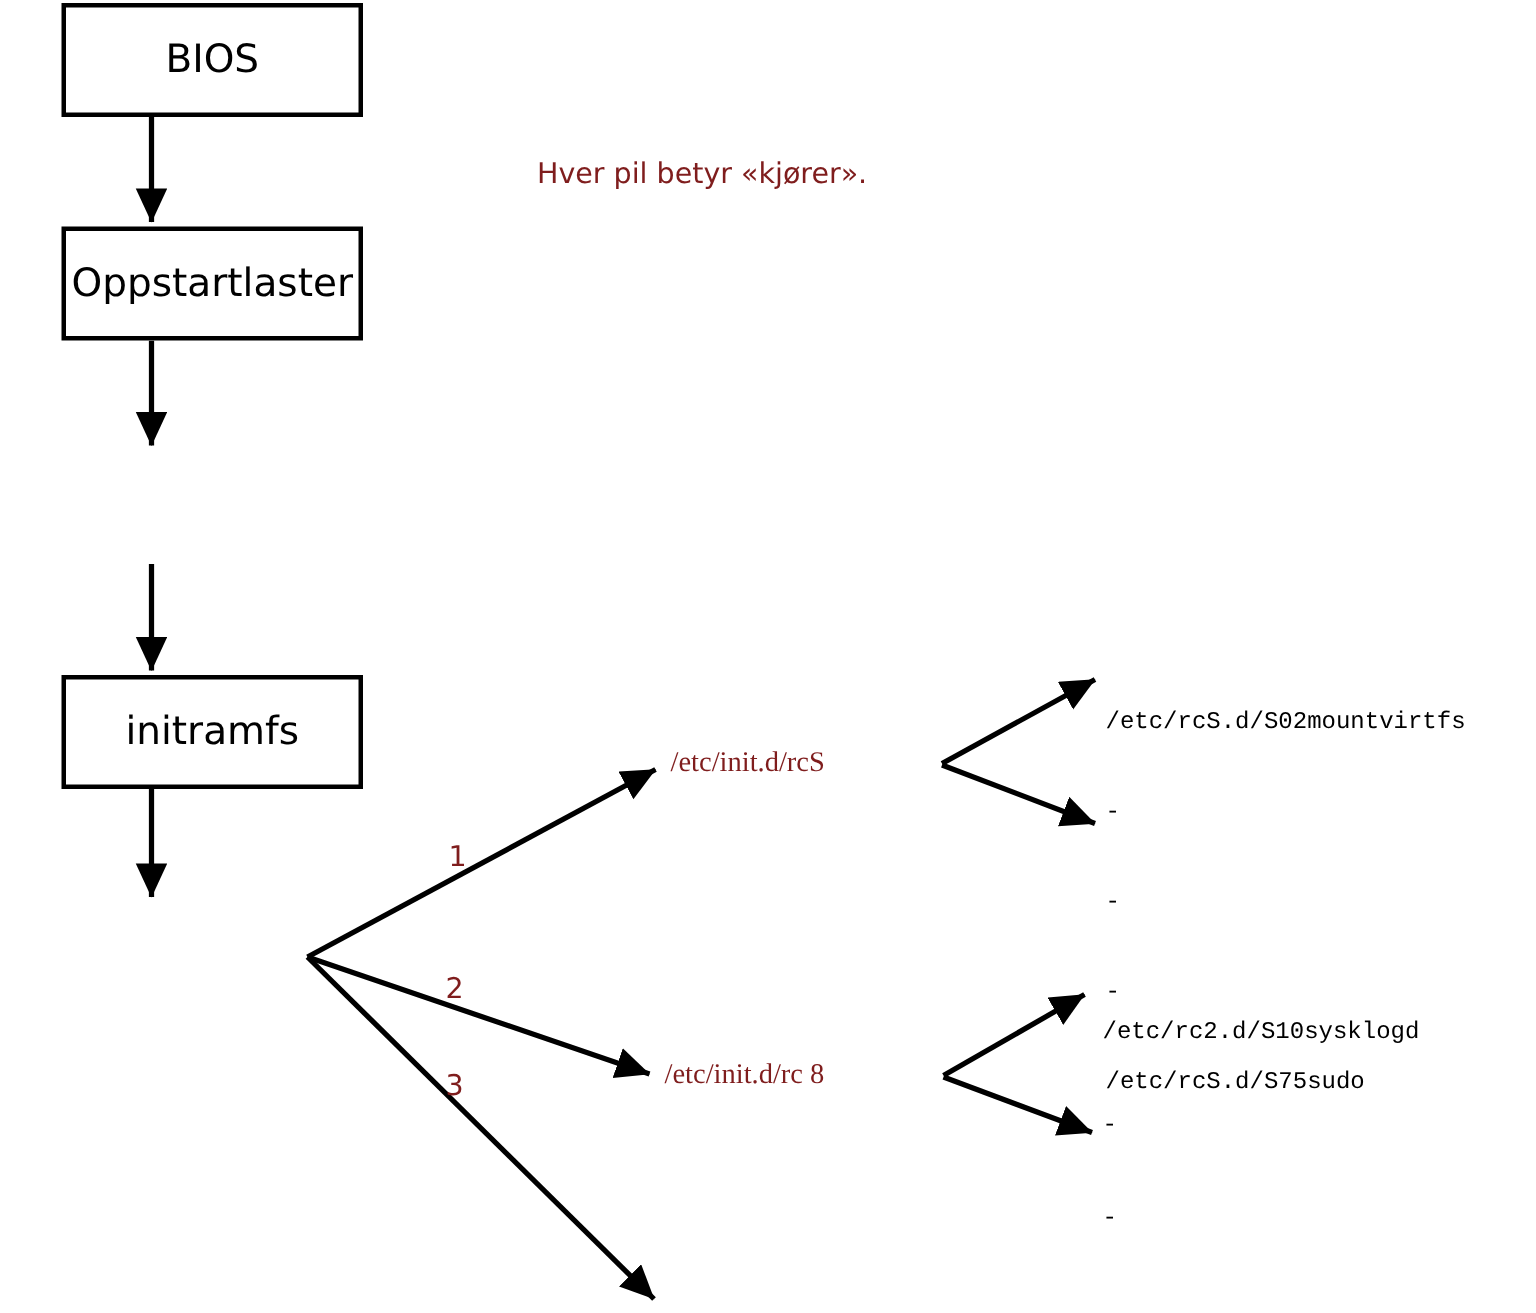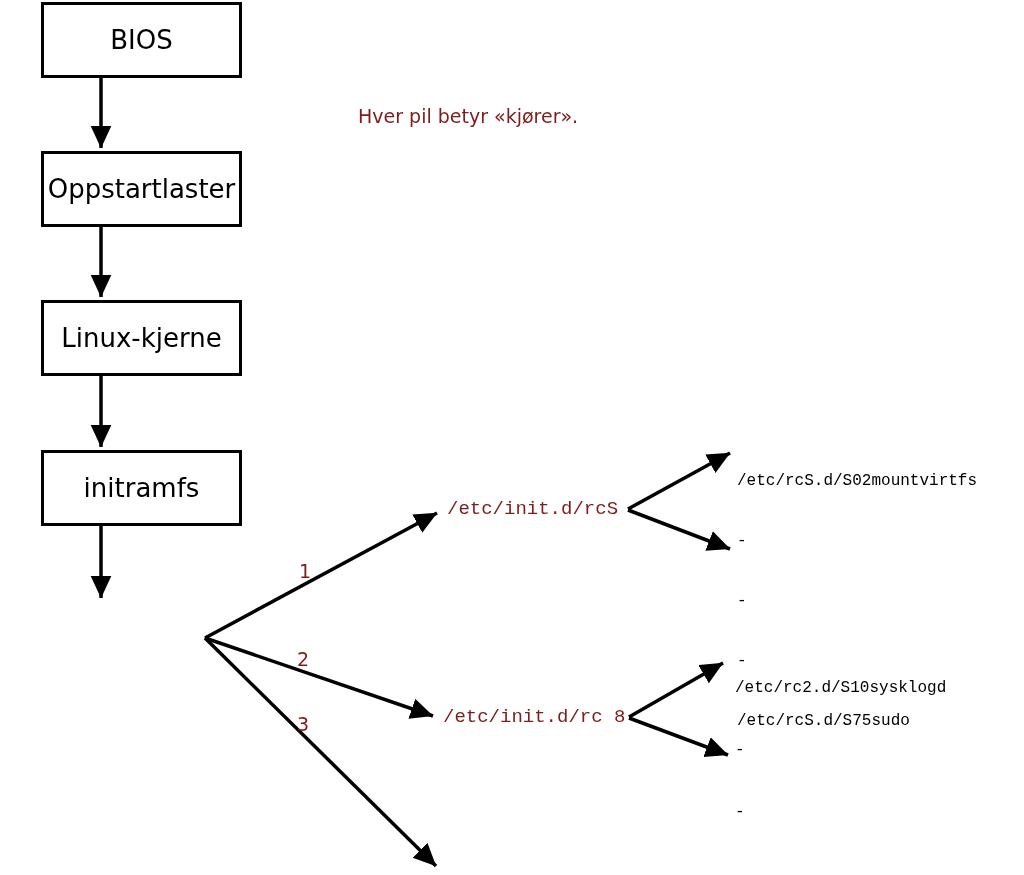--- a/index.html
+++ b/index.html
@@ -32,21 +32,21 @@
     margin-left: 39px;
   }
   .txt {
     position: absolute;
     color: #7f1d1d;
     font-size: 19px;
     line-height: 24px;
     white-space: pre;
   }
   .mono {
-    font-family: Liberation Mono, monospace;
+    font-family: Liberation Serif, serif;
   }
   .script-list {
     position: absolute;
     color: #000000;
     font-size: 16px;
     font-family: Liberation Mono, monospace;
     white-space: pre;
   }
   .script-list.lh24 div { height: 24px; line-height: 24px; }
   .script-list.lh26 div { height: 26px; line-height: 26px; }
@@ -72,21 +72,20 @@
       <line x1="205" y1="638" x2="436" y2="866" marker-end="url(#ah)"></line>
       <line x1="628" y1="509" x2="730" y2="453" marker-end="url(#ah)"></line>
       <line x1="628" y1="510" x2="730" y2="549" marker-end="url(#ah)"></line>
       <line x1="629" y1="717" x2="723" y2="663" marker-end="url(#ah)"></line>
       <line x1="629" y1="718" x2="728" y2="755" marker-end="url(#ah)"></line>
     </g>
   </svg>
 
   <div class="box" style="top:2px">BIOS</div>
   <div class="box" style="top:151px">Oppstartlaster</div>
-  <div class="box" style="top:300px">Linux-kjerne</div>
   <div class="box" style="top:450px">initramfs</div>
 
   <div class="txt" style="left:358px; top:104px">Hver pil betyr «kjører».</div>
 
   <div class="txt" style="left:299px; top:559px">1</div>
   <div class="txt" style="left:297px; top:647px">2</div>
   <div class="txt" style="left:297px; top:712px">3</div>
 
   <div class="txt mono" style="left:447px; top:497px">/etc/init.d/rcS</div>
   <div class="txt mono" style="left:443px; top:705px">/etc/init.d/rc 8</div>

